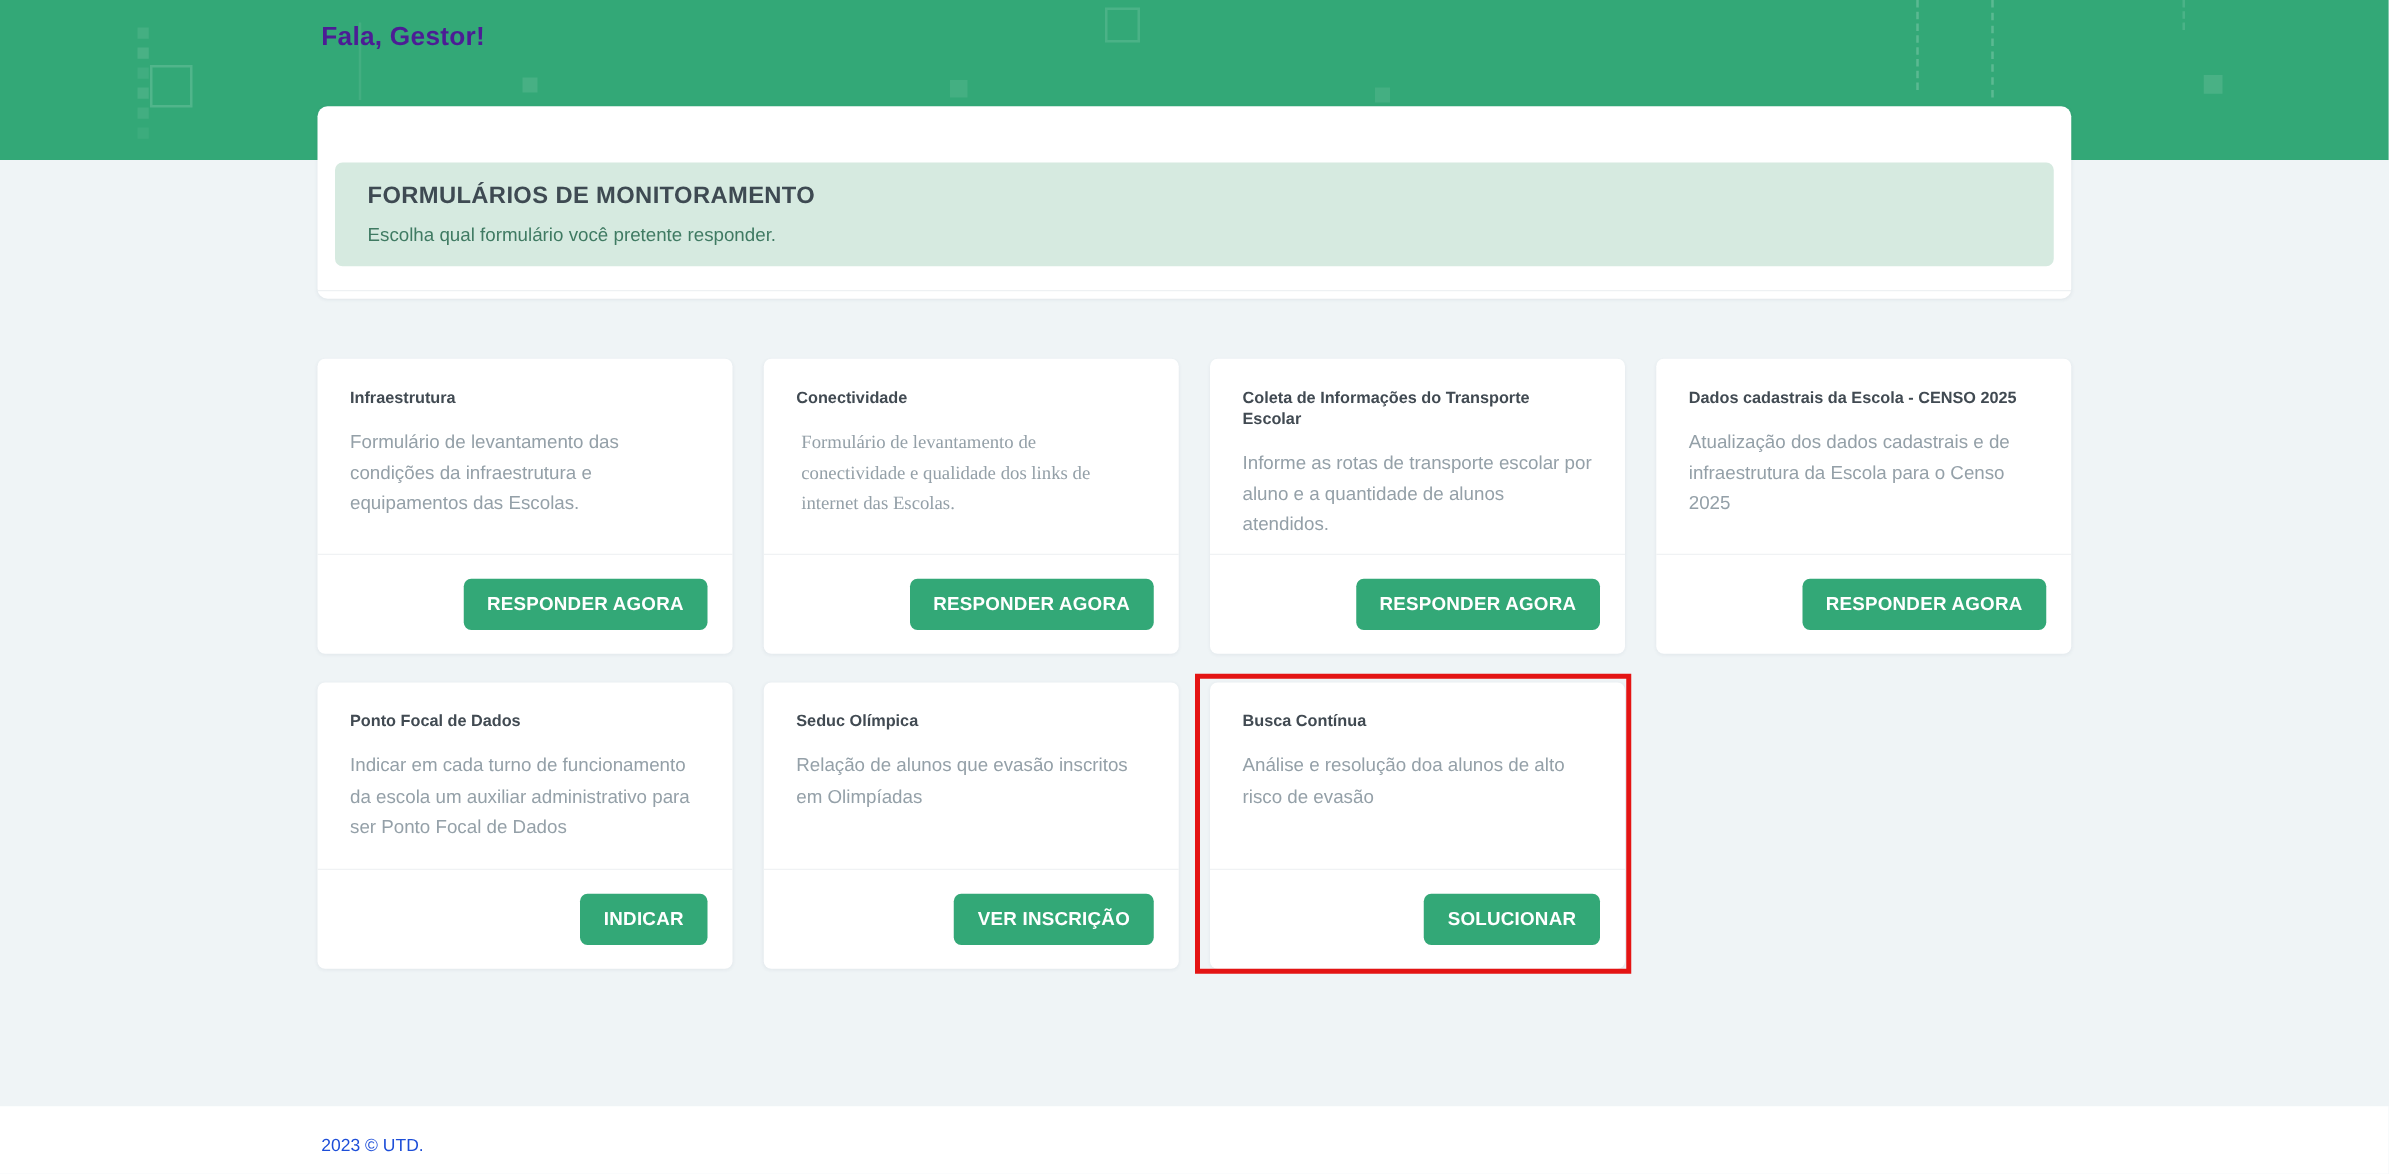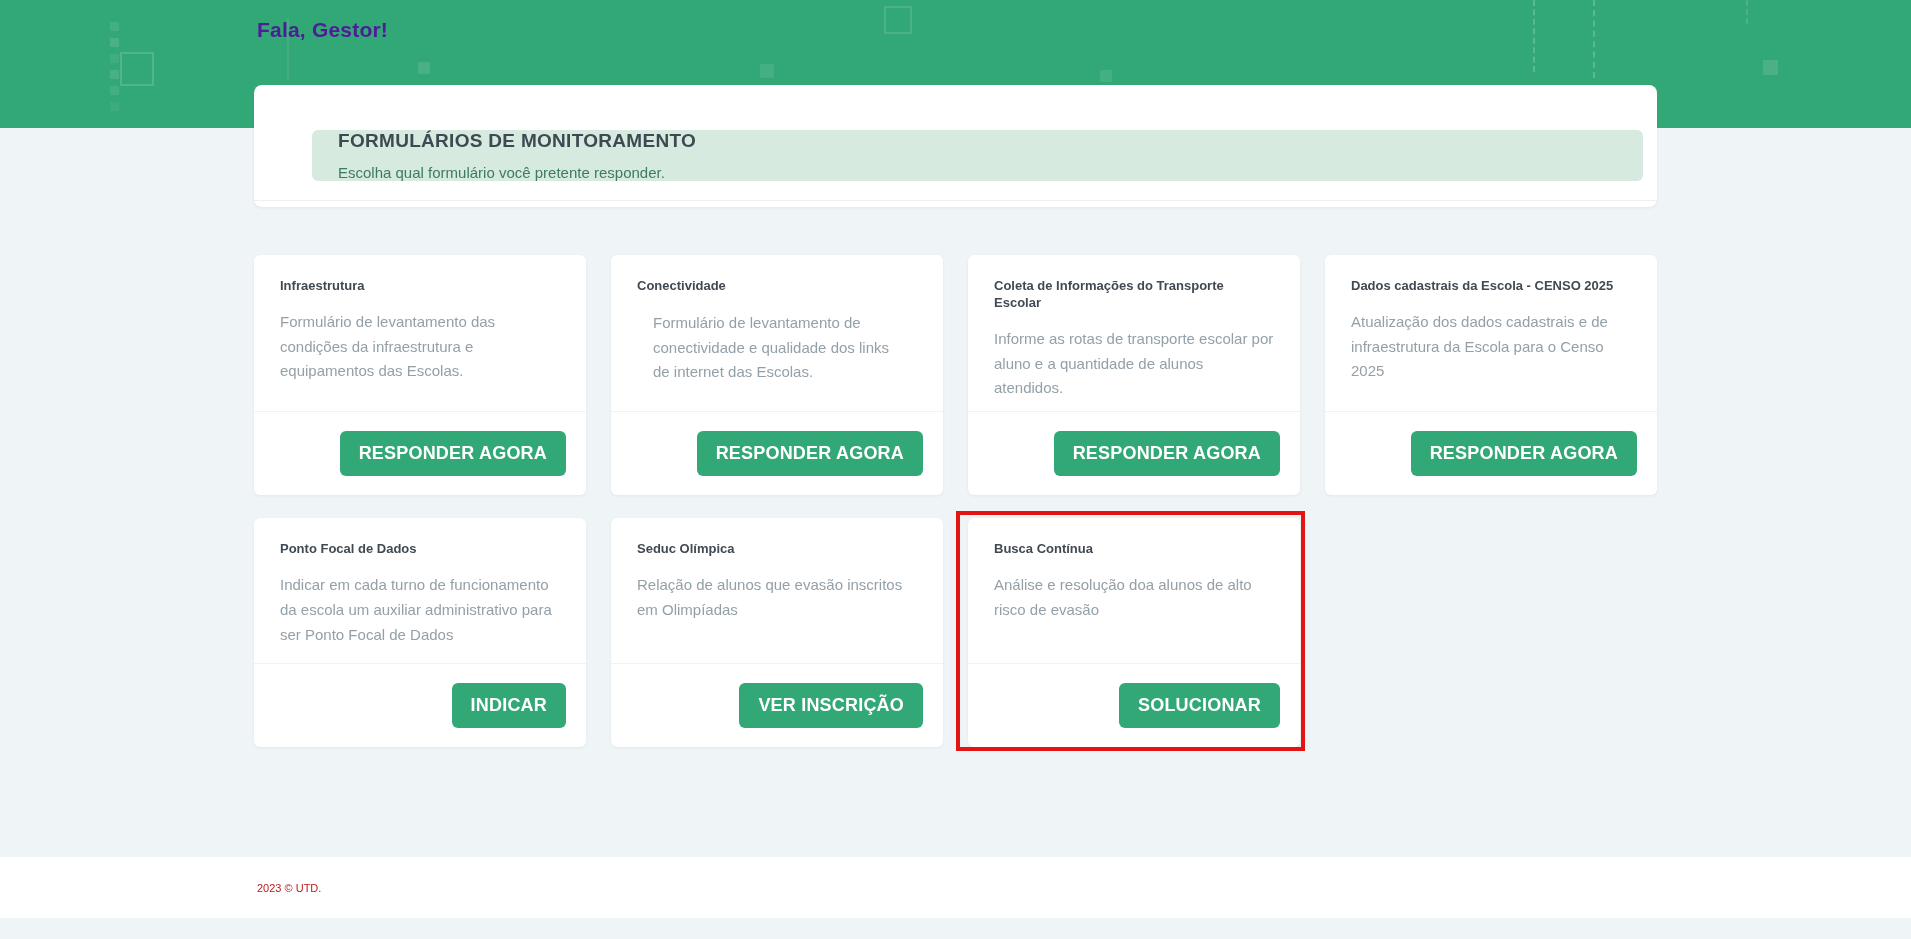--- a/index.html
+++ b/index.html
@@ -37,22 +37,21 @@
 
   
   .intro-card{
     background:#ffffff;border-radius:8px;
     margin-top:-43px;padding:45px 14px 6px;
     box-shadow:0 1px 3px rgba(60,75,100,.08);
     position:relative;
   }
   .intro-panel{
     background:var(--panel);border-radius:6px;
-    padding:0 26px;
-    margin-left:44px;
+    padding:16px 26px;
   }
   .intro-title{
     margin:0 0 12px;font-size:19px;font-weight:700;
     color:#3e4a52;letter-spacing:.3px;
   }
   .intro-sub{font-size:15px;color:#3f7a62;}
   .intro-hr{border:none;border-top:1px solid #eef1f3;margin:19px -14px 0;}
 
   
   .grid{
@@ -72,35 +71,35 @@
     margin:0 0 15px;font-size:13px;font-weight:700;
     color:var(--title-col);line-height:1.3;
   }
   .card-desc{font-size:15px;color:var(--desc-col);line-height:1.65;}
   .card-footer{
     border-top:1px solid #f0f2f4;
     padding:19px 20px;text-align:right;
   }
   .btn{
     background:var(--accent);color:#ffffff;border:none;border-radius:6px;
-    font-family:inherit;font-size:18px;font-weight:600;letter-spacing:.2px;
+    font-family:inherit;font-size:15px;font-weight:600;letter-spacing:.2px;
     padding:12px 19px;cursor:pointer;
   }
   .highlight-outline{
     position:absolute;top:-7px;left:-12px;right:-5px;bottom:-4px;
     border:4px solid var(--highlight);
     pointer-events:none;
   }
 
   
   .footer{
     margin-top:110px;height:61px;background:#ffffff;
     display:flex;align-items:center;
   }
-  .footer-text{margin-left:257px;font-size:11px;color:#b91c1c;}
+  .footer-text{margin-left:257px;font-size:14px;color:#1d4ed8;}
 </style>
 </head>
 <body>
 
 <div class="topbar">
 
   <div class="sq-o" style="left:120px;top:52px;width:34px;height:34px;"></div>
   <div class="sq" style="left:110px;top:22px;width:9px;height:9px;opacity:.7;"></div>
   <div class="sq" style="left:110px;top:38px;width:9px;height:9px;opacity:.9;"></div>
   <div class="sq" style="left:110px;top:54px;width:9px;height:9px;opacity:.55;"></div>
@@ -135,21 +134,21 @@
   <div class="card">
         <div class="card-body">
           <h3 class="card-title">Infraestrutura</h3>
           <p class="card-desc" style="margin: 0px;">Formulário de levantamento das condições da infraestrutura e equipamentos das Escolas.</p>
         </div>
         <div class="card-footer"><button class="btn">RESPONDER AGORA</button></div>
       </div>
       <div class="card">
         <div class="card-body">
           <h3 class="card-title">Conectividade</h3>
-          <p class="card-desc" style="margin: 16px;">Formulário de levantamento de conectividade e qualidade dos links de internet das Escolas.</p>
+          <p class="card-desc" style="margin: 4px; font-family: Liberation Serif, serif;">Formulário de levantamento de conectividade e qualidade dos links de internet das Escolas.</p>
         </div>
         <div class="card-footer"><button class="btn">RESPONDER AGORA</button></div>
       </div>
       <div class="card">
         <div class="card-body">
           <h3 class="card-title">Coleta de Informações do Transporte Escolar</h3>
           <p class="card-desc" style="margin: 0px;">Informe as rotas de transporte escolar por aluno e a quantidade de alunos atendidos.</p>
         </div>
         <div class="card-footer"><button class="btn">RESPONDER AGORA</button></div>
       </div>

